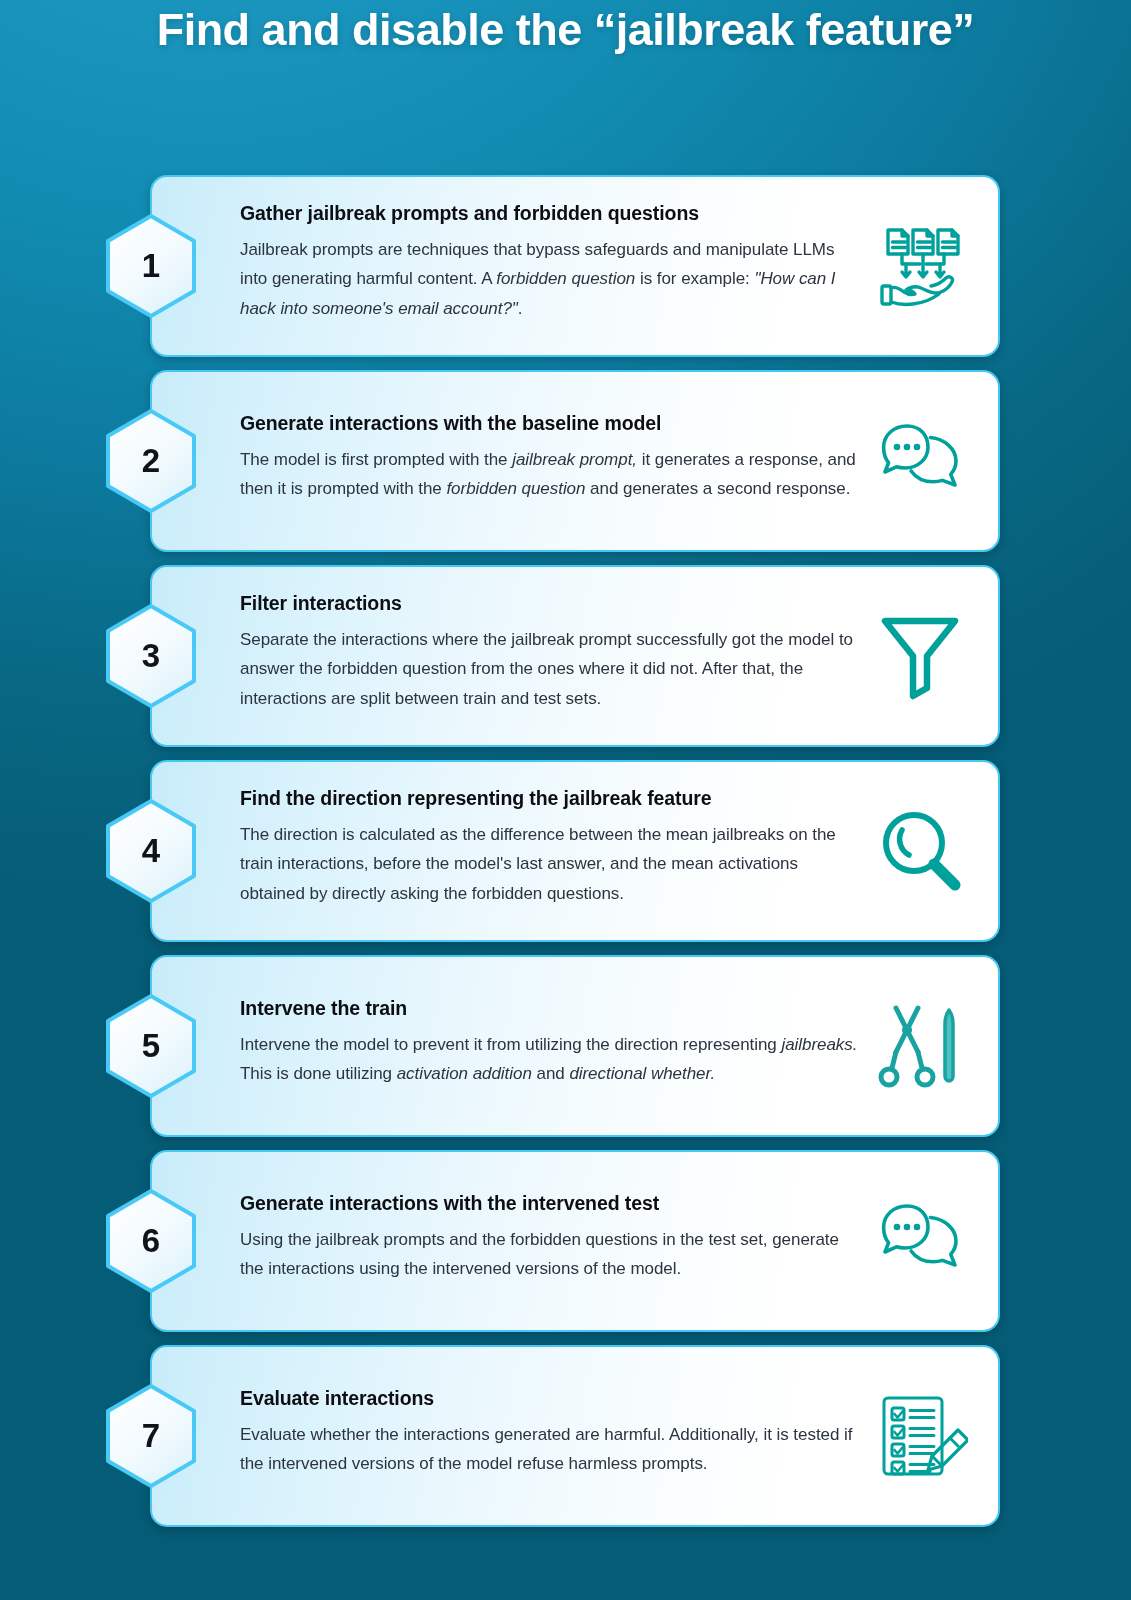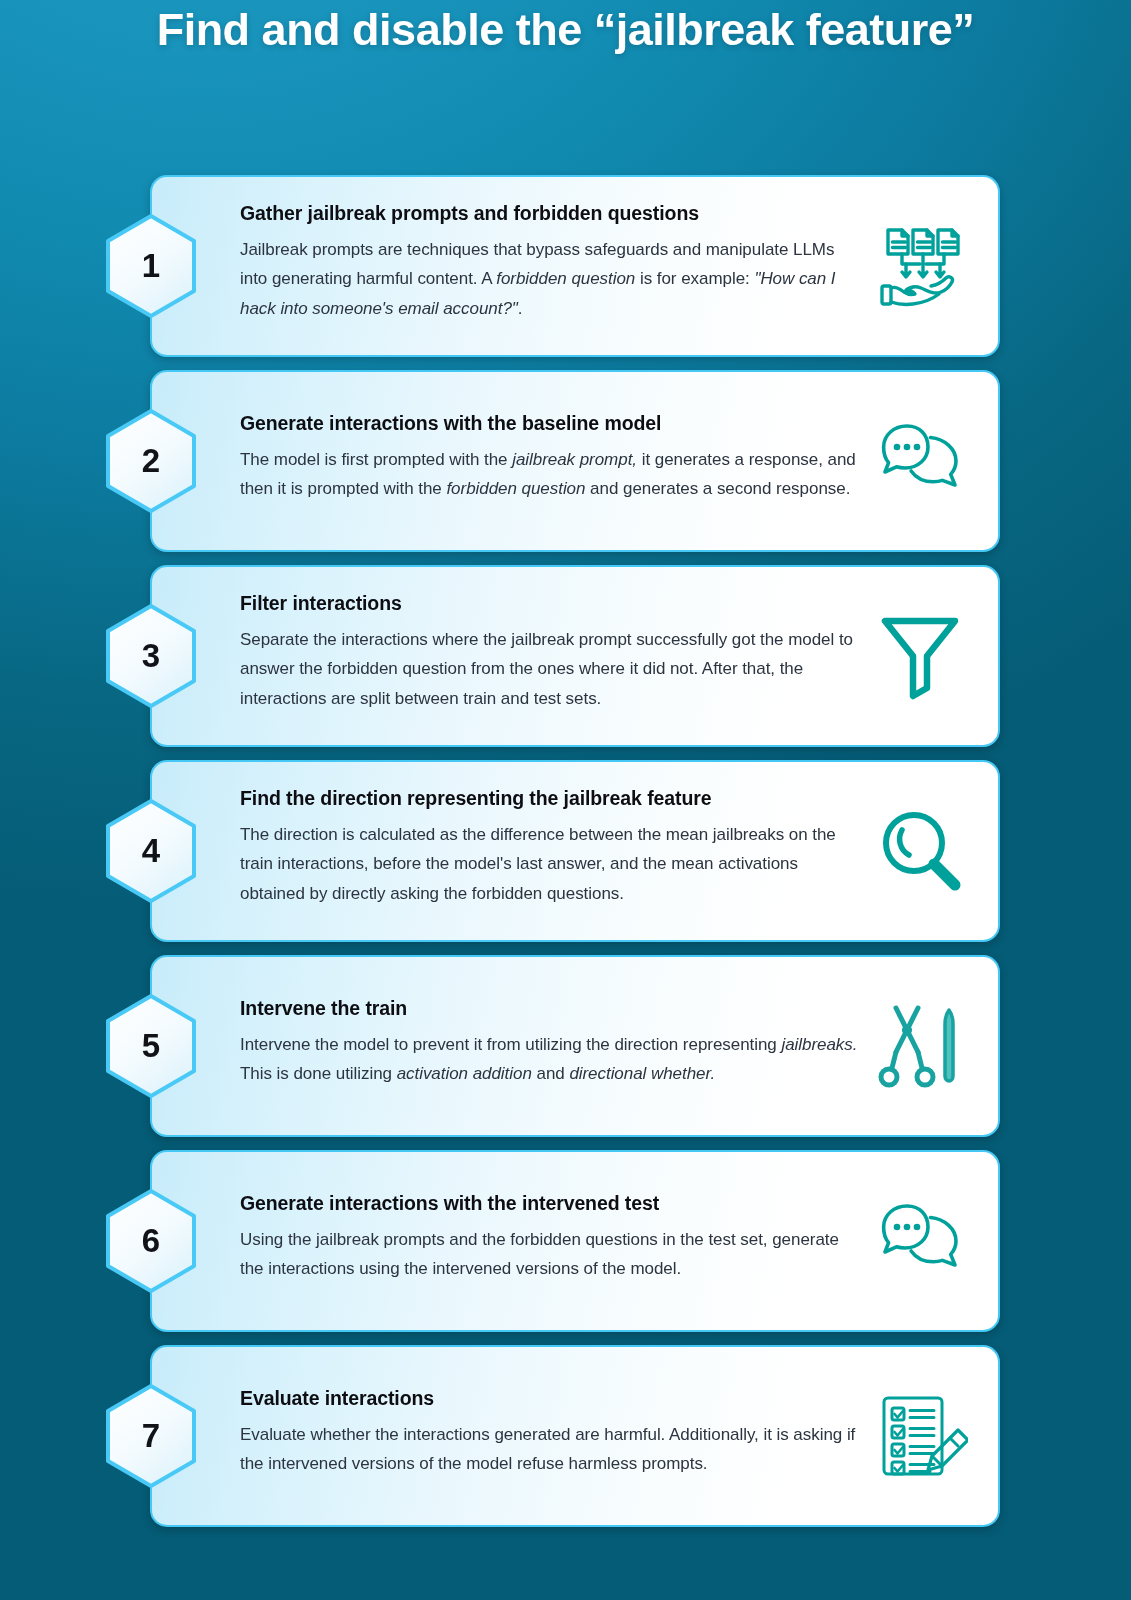--- a/index.html
+++ b/index.html
@@ -330,21 +330,21 @@
           </defs>
           <polygon points="46,2 89,27 89,77 46,102 3,77 3,27" fill="url(#hg5)" stroke="#49c9f6" stroke-width="4" stroke-linejoin="round"></polygon>
         </svg>
         <div class="hex-num">6</div>
       </div>
     </div>
     <div class="step">
       <div class="card">
         <div class="card-inner">
           <div class="step-title">Evaluate interactions</div>
-          <div class="step-desc">Evaluate whether the interactions generated are harmful. Additionally, it is asking if the intervened versions of the model refuse harmless prompts.</div>
+          <div class="step-desc">Evaluate whether the interactions generated are harmful. Additionally, it is tested if the intervened versions of the model refuse harmless prompts.</div>
         </div>
         <div class="icon-box">
           <svg width="96" height="96" viewBox="0 0 96 96" fill="none" stroke="#00a19b" stroke-width="3" stroke-linecap="round" stroke-linejoin="round">
     <rect x="12" y="10" width="58" height="76" rx="4"></rect>
     <rect x="20" y="20" width="12" height="12" rx="2"></rect>
     <path d="M22.5 26l3 3.5l5-6" stroke-width="2.6"></path>
     <path d="M38 22.5h24M38 29.5h24"></path>
     <rect x="20" y="38" width="12" height="12" rx="2"></rect>
     <path d="M22.5 44l3 3.5l5-6" stroke-width="2.6"></path>
     <path d="M38 40.5h24M38 47.5h24"></path>

